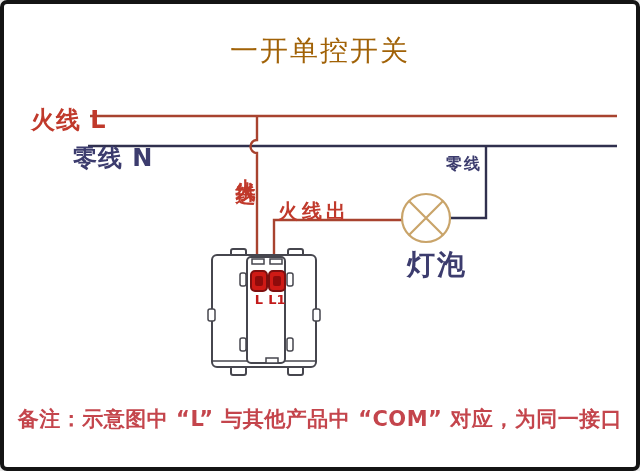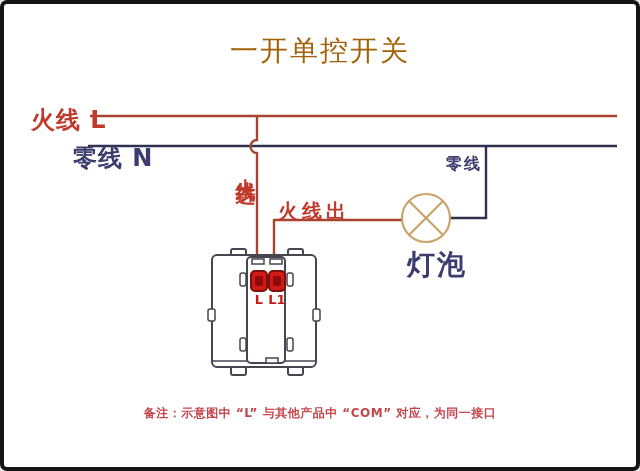--- a/index.html
+++ b/index.html
@@ -35,21 +35,21 @@
   }
   .lbl-live-out{left:274px;top:194px;font-size:20px;letter-spacing:4px;}
   .lbl-neutral-right{left:442px;top:150px;font-size:16px;letter-spacing:2px;}
   .lbl-bulb{left:403px;top:242px;font-size:28px;letter-spacing:2px;}
   .terminal-lbl{font-size:13px;color:#c21a1a;text-align:center;}
   .lbl-term-l{left:246px;top:288px;width:18px;}
   .lbl-term-l1{left:263px;top:288px;width:20px;}
   .note{
     position:absolute;top:401px;left:0;right:0;
     text-align:center;
-    font-size:12px;font-weight:bold;
+    font-size:21px;font-weight:bold;
     color:#c4454c;letter-spacing:0.5px;
   }
 </style>
 </head>
 <body>
 
 <div class="frame">
 
   <div class="title">一开单控开关</div>
 

